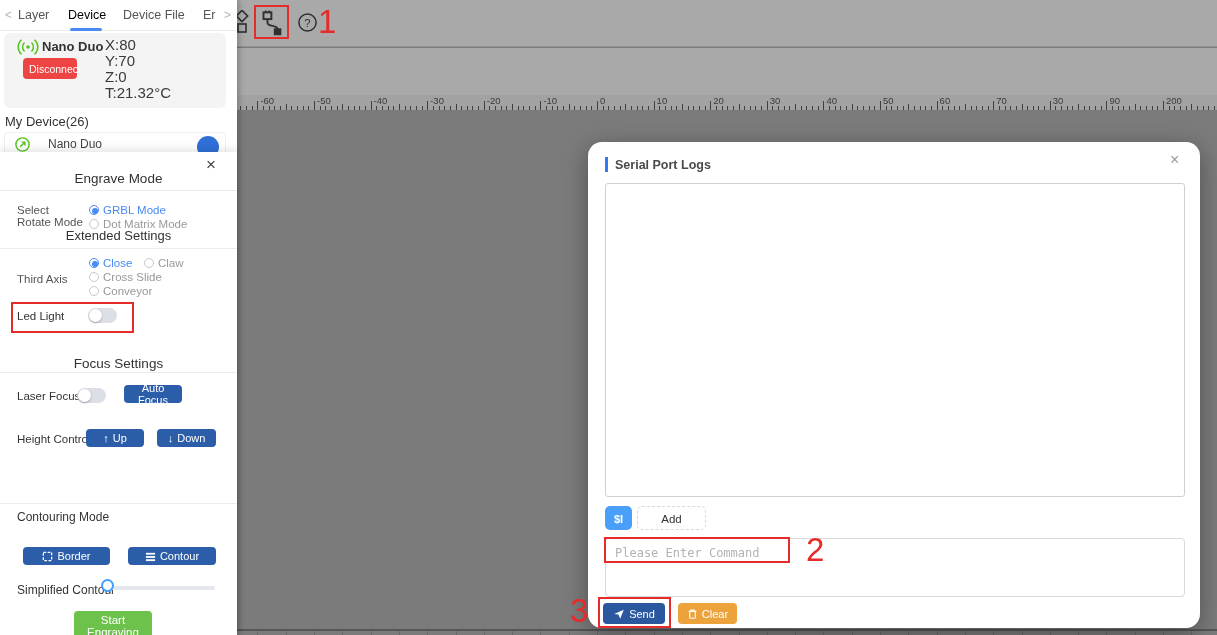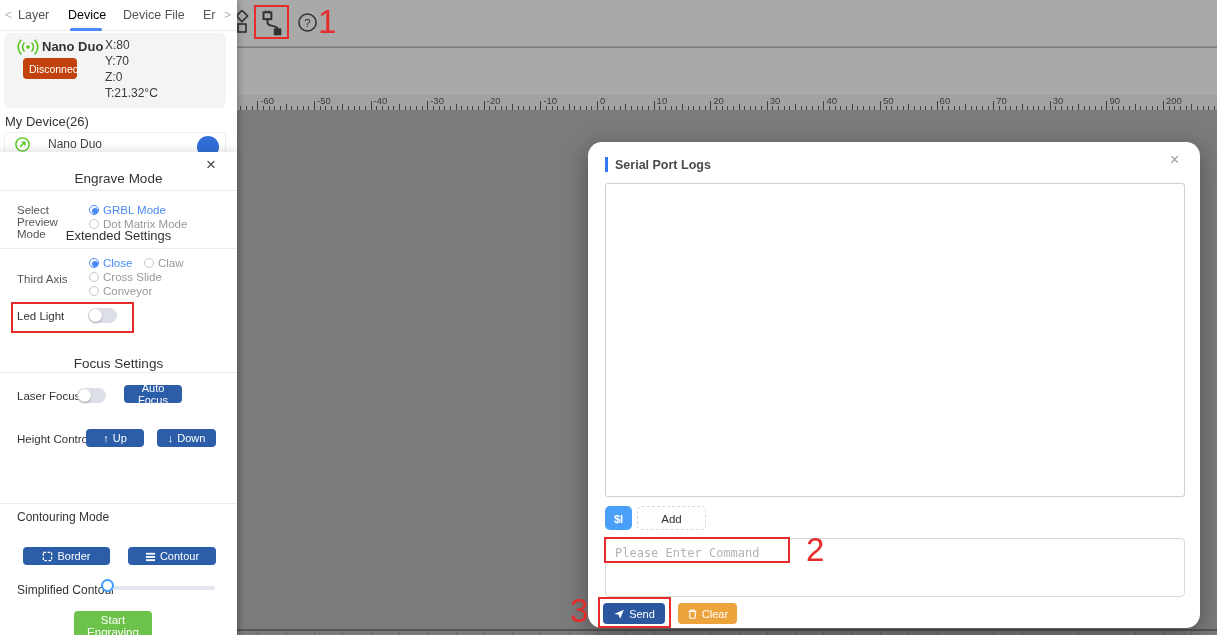--- a/index.html
+++ b/index.html
@@ -40,23 +40,23 @@
   .left-panel{position:absolute;left:0;top:0;width:237px;height:635px;background:#fff;z-index:5;box-shadow:2px 0 6px rgba(0,0,0,.25);}
   .tabbar{position:absolute;left:0;top:0;width:237px;height:31px;border-bottom:1px solid #ececec;background:#fff;}
   .tab{position:absolute;top:8px;font-size:12.5px;color:#555;}
   .tab.active{color:#000000;}
   .tab-underline{position:absolute;left:70px;top:28px;width:32px;height:3px;background:#4a8af4;border-radius:2px;}
   .tab-arrow{position:absolute;top:8px;color:#b5b5b5;font-size:12px;}
 
   .device-card{position:absolute;left:4px;top:33px;width:222px;height:75px;background:#f4f4f4;border-radius:6px;}
   .sig-icon{position:absolute;left:13px;top:5px;}
   .dev-name{position:absolute;left:38px;top:6px;font-size:13px;color:#333;font-weight:bold;}
-  .disconnect-btn{position:absolute;left:19px;top:25px;width:54px;height:21px;background:#c2410c;color:#fff;
+  .disconnect-btn{position:absolute;left:19px;top:25px;width:54px;height:21px;background:#ef4444;color:#fff;
                   border:none;border-radius:4px;font-size:10.5px;text-align:center;line-height:21px;}
-  .coords{position:absolute;left:101px;top:4px;font-size:12px;color:#3a3a3a;line-height:16px;}
+  .coords{position:absolute;left:101px;top:4px;font-size:15px;color:#3a3a3a;line-height:16px;}
 
   .my-device{position:absolute;left:5px;top:114px;font-size:13px;color:#333;}
   .dev-item{position:absolute;left:4px;top:132px;width:222px;height:23px;background:#fff;border:1px solid #efefef;border-radius:4px;}
   .dev-item .dname{position:absolute;left:43px;top:4px;font-size:12px;color:#444;}
   .dev-badge{position:absolute;left:192px;top:3px;width:22px;height:22px;border-radius:50%;background:#2f6fd6;}
 
   
   .engrave-panel{position:absolute;left:0;top:152px;width:237px;height:483px;background:#fff;z-index:6;box-shadow:0 -3px 8px rgba(0,0,0,.10);}
   .ep{position:absolute;}
   .ep-close{left:206px;top:6px;font-size:17px;color:#444;line-height:14px;}
@@ -537,21 +537,21 @@
       <span class="dname">Nano Duo</span>
       <span class="dev-badge"></span>
     </div>
   </div>
 
   <div class="engrave-panel">
     <span class="ep ep-close">×</span>
     <div class="ep ep-title" style="top:19px">Engrave Mode</div>
     <div class="hdiv" style="top:38px"></div>
 
-    <div class="ep ep-label" style="left:17px;top:52px;width:68px">Select Preview Mode</div>
+    <div class="ep ep-label" style="left:17px;top:52px;width:68px">Select Rotate Mode</div>
     <div class="ep" style="left:89px;top:51px">
       <span class="radio sel"></span><span class="opt-label blue">GRBL Mode</span>
     </div>
     <div class="ep" style="left:89px;top:65px">
       <span class="radio"></span><span class="opt-label">Dot Matrix Mode</span>
     </div>
     <div class="ep ep-title" style="top:76px;font-size:13px">Extended Settings</div>
     <div class="hdiv" style="top:96px"></div>
 
     <div class="ep ep-label" style="left:17px;top:121px">Third Axis</div>

